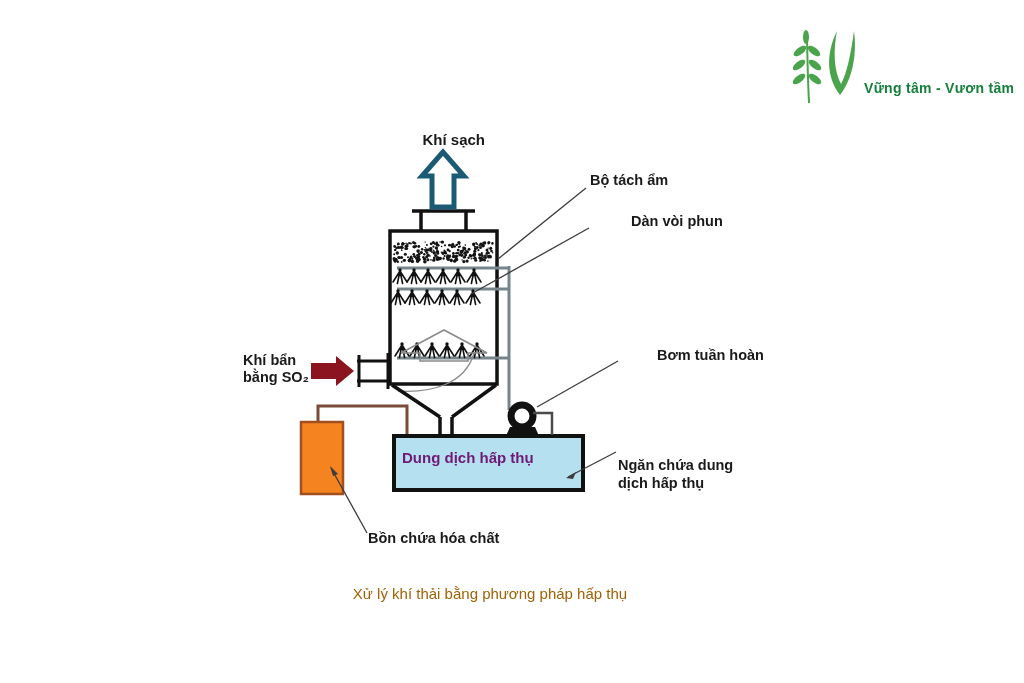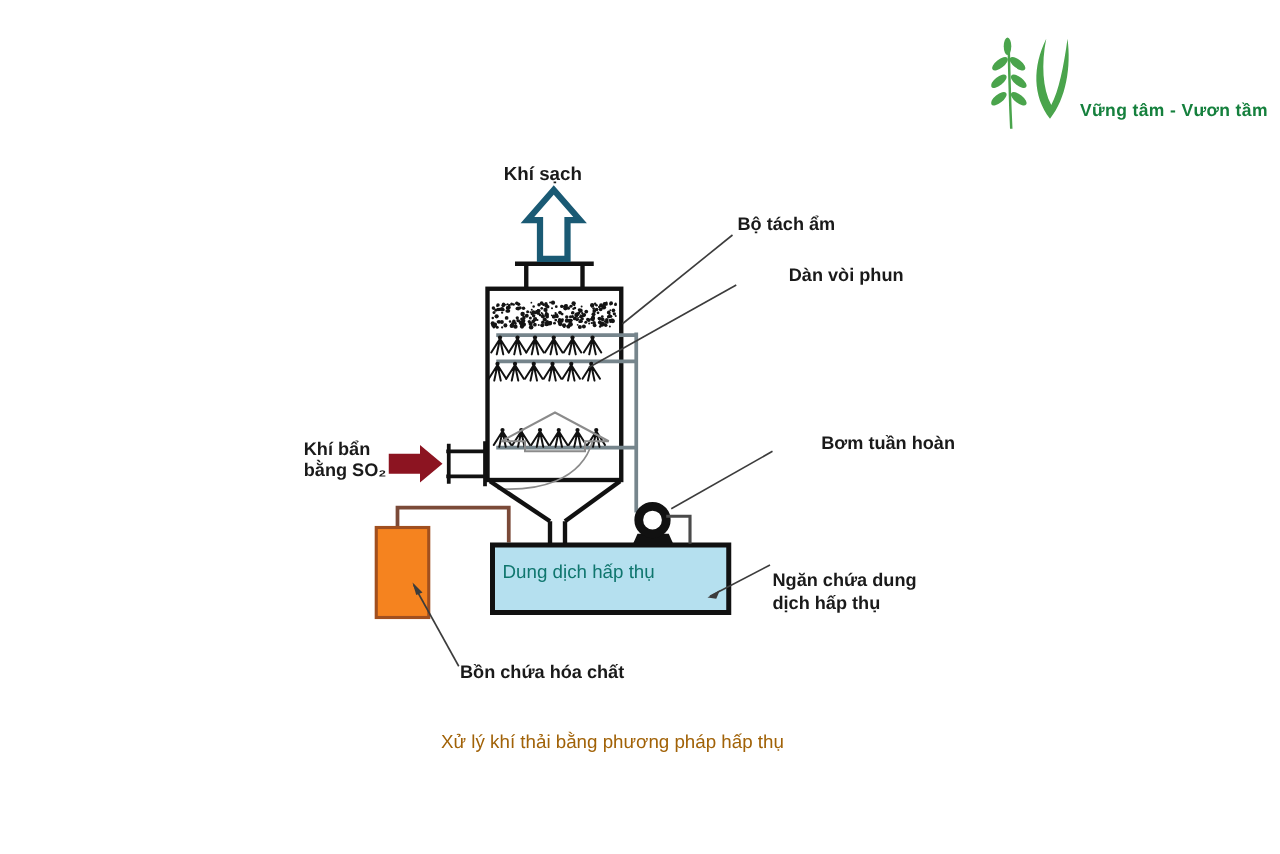--- a/index.html
+++ b/index.html
@@ -4,22 +4,22 @@
 <style>
   html,body{margin:0;padding:0;background:#ffffff;}
   body{width:1024px;height:683px;position:relative;overflow:hidden;
        font-family:"Liberation Sans", sans-serif;}
   .stage{position:absolute;inset:0;}
   svg{position:absolute;left:0;top:0;}
   .lbl{position:absolute;font-weight:bold;color:#1a1a1a;font-size:14.5px;
        line-height:17px;white-space:nowrap;}
   .lbl2{line-height:18px;}
   .clean-lbl{font-size:15px;}
-  .tank-lbl{position:absolute;left:402px;top:449px;font-weight:normal;
-            font-size:15px;color:#0f766e;white-space:nowrap;}
+  .tank-lbl{position:absolute;left:402px;top:449px;font-weight:bold;
+            font-size:15px;color:#701a75;white-space:nowrap;}
   .caption{position:absolute;left:280px;top:585px;width:420px;text-align:center;
            font-size:15px;color:#a16207;font-weight:normal;}
   .brand{position:absolute;left:866px;top:30px;font-family:"DejaVu Serif", serif;
          font-style:italic;font-weight:600;font-size:43px;line-height:48px;}
   .tagline{position:absolute;left:864px;top:80px;font-size:14px;font-weight:bold;
            letter-spacing:.3px;}
 </style>
 </head>
 <body>
 
@@ -383,21 +383,21 @@
       <line x1="586" y1="188" x2="498" y2="259"></line>
       <line x1="589" y1="228" x2="471" y2="294"></line>
       <line x1="618" y1="361" x2="537" y2="407"></line>
       <line x1="616" y1="452" x2="568" y2="477"></line>
       <line x1="367" y1="533" x2="331" y2="468"></line>
     </g>
     <polygon points="566,478 576,472 573,479" fill="#3c3c3c"></polygon>
     <polygon points="330,466 338,474 333,476" fill="#3c3c3c"></polygon>
   </svg>
 
-  <div class="lbl clean-lbl" style="left:403px;top:131px;width:82px;text-align:left;">Khí sạch</div>
+  <div class="lbl clean-lbl" style="left:403px;top:131px;width:82px;text-align:right;">Khí sạch</div>
 
   <div class="lbl" style="left:590px;top:172px;text-align:center;">Bộ tách ẩm</div>
 
   <div class="lbl" style="left:603px;top:213px;margin-left:28px;">Dàn vòi phun</div>
 
   <div class="lbl" style="left:243px;top:352px;">
     <div>Khí bẩn</div>
     <div>bằng SO₂</div>
   </div>
 

